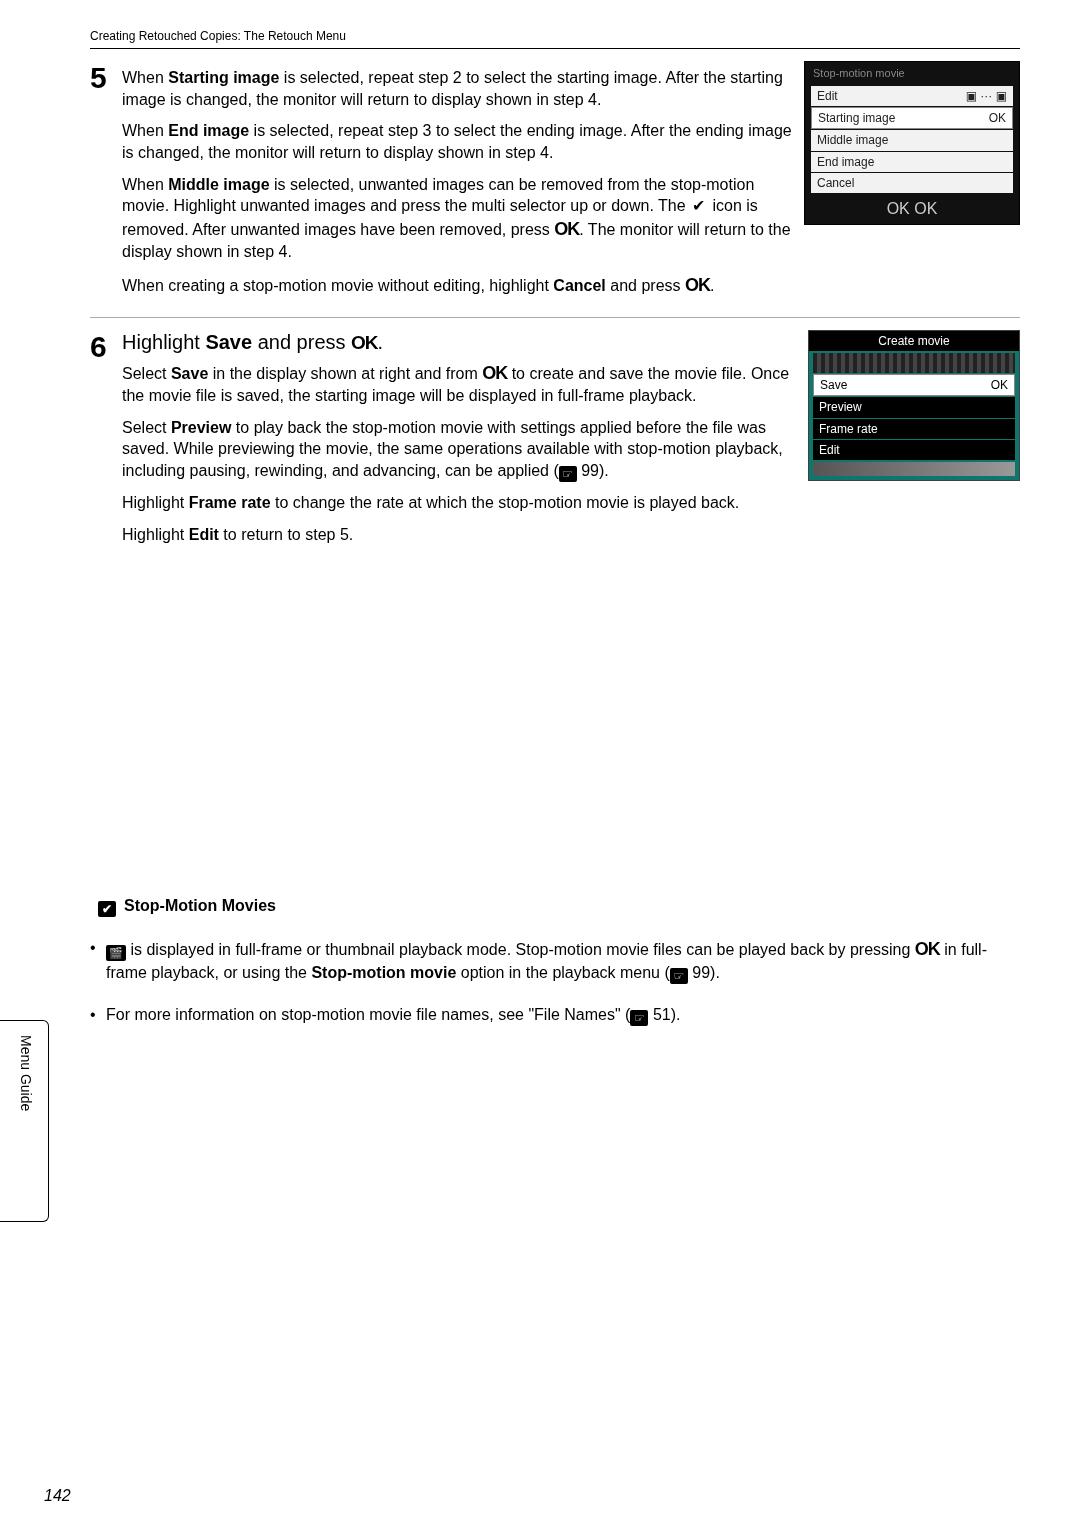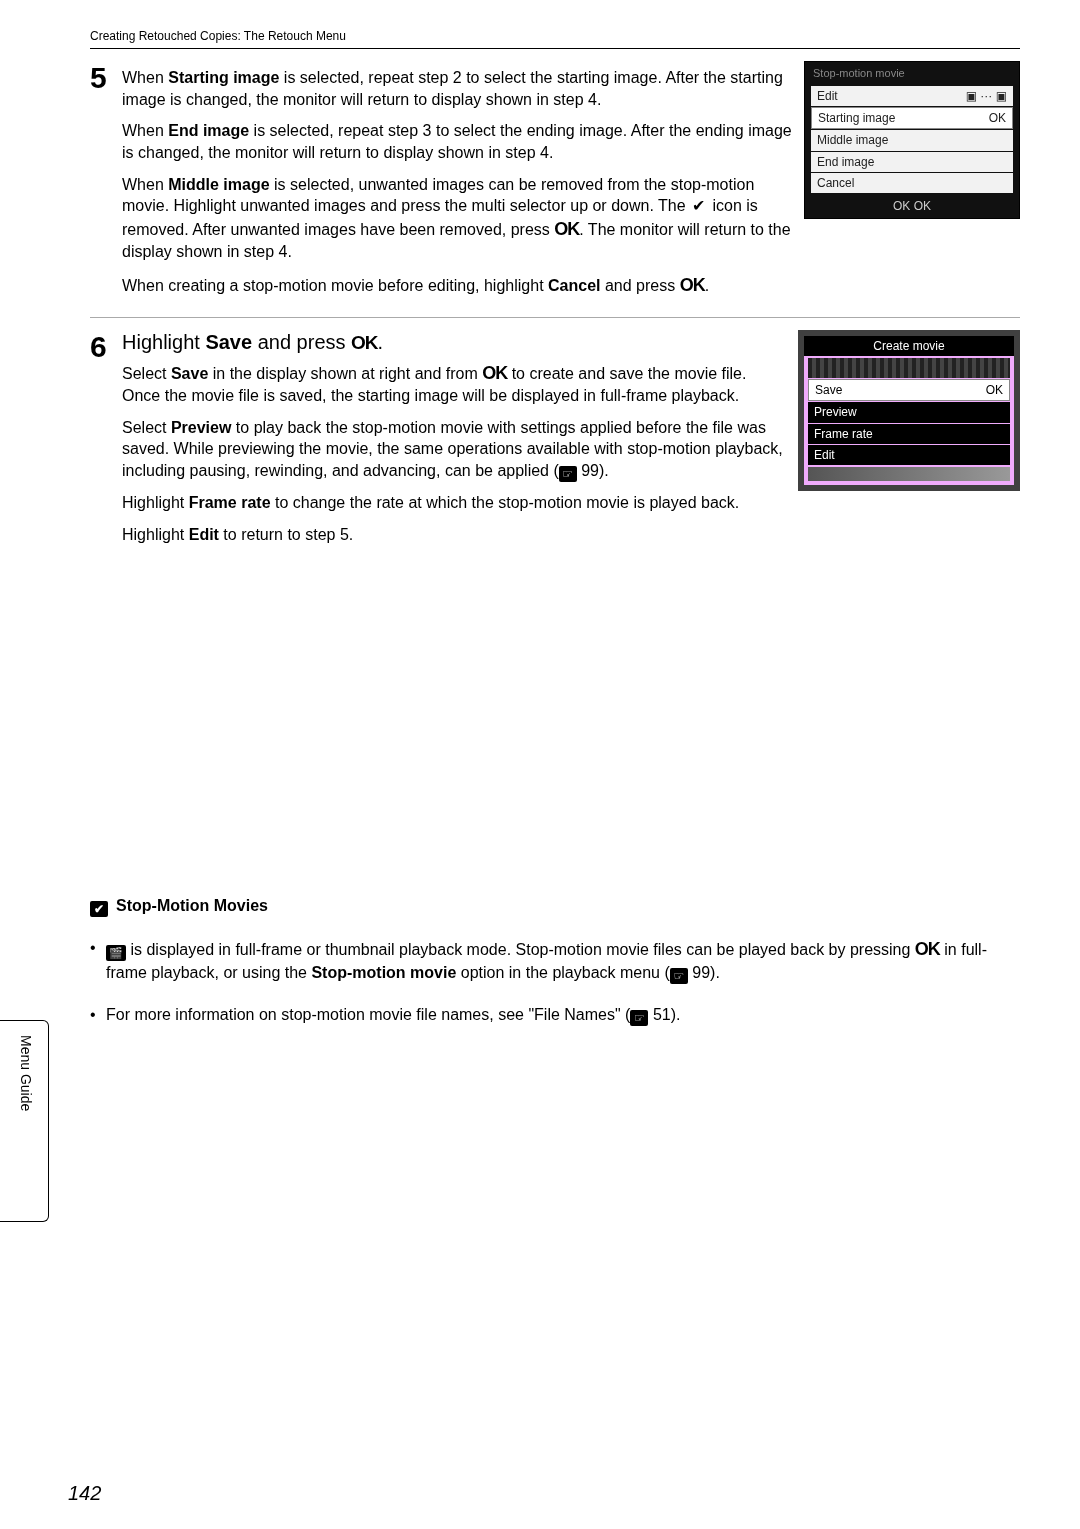--- a/index.html
+++ b/index.html
@@ -84,29 +84,29 @@
     display: flex;
     justify-content: space-between;
   }
   .camera-lcd .lcd-row.hl {
     background: #fff;
     border: 1px solid #888;
   }
   .camera-lcd .lcd-foot {
     text-align: center;
     color: #ccc;
-    font-size: 12px;
+    font-size: 16px;
     padding-top: 4px;
   }
   .camera-lcd2 {
     width: 210px;
-    background: #f0abfc;
-    color: #fff;
-    font-size: 12px;
-    border: 6px solid #404040;
+    background: #0f766e;
+    color: #fff;
+    font-size: 12px;
+    border: 1px solid #404040;
   }
   .camera-lcd2 .title-bar {
     background: #000;
     color: #fff;
     padding: 2px 0;
     text-align: center;
     font-size: 12px;
   }
   .camera-lcd2 .film {
     height: 20px;
@@ -185,21 +185,21 @@
     writing-mode: vertical-rl;
     font-size: 14px;
     padding: 14px 16px;
   }
   .note-section {
     margin-top: 340px;
   }
   .note-head {
     font-weight: bold;
     font-size: 16px;
-    margin: 8px 0 4px 0;
+    margin: 8px 0 4px 8px;
   }
   .note-head .check-icon, .note-head .pencil-icon {
     margin-right: 8px;
   }
   .bullets {
     list-style: none;
     padding: 0;
     margin: 4px 0 0 0;
   }
   .bullets li {
@@ -208,24 +208,24 @@
     margin: 20px 0;
   }
   .bullets li::before {
     content: "•";
     position: absolute;
     left: 0;
     top: 0;
   }
   .page-num {
     position: absolute;
-    left: 68px;
+    left: 44px;
     bottom: 22px;
     font-style: italic;
-    font-size: 20px;
+    font-size: 16px;
   }
   b { font-weight: bold; }
 </style>
 </head>
 <body>
 
 <div class="page">
   <div class="running-head">Creating Retouched Copies: The Retouch Menu</div>
   <hr class="rule">
 
@@ -253,21 +253,21 @@
             <span>Cancel</span>
           </div>
         <div class="lcd-foot">OK OK</div>
       </div>
 
 
       <div class="step-text">
         <p><span>When </span><b>Starting image</b><span> is selected, repeat step 2 to select the starting image. After the starting image is changed, the monitor will return to display shown in step 4.</span></p>
         <p><span>When </span><b>End image</b><span> is selected, repeat step 3 to select the ending image. After the ending image is changed, the monitor will return to display shown in step 4.</span></p>
         <p><span>When </span><b>Middle image</b><span> is selected, unwanted images can be removed from the stop-motion movie. Highlight unwanted images and press the multi selector up or down. The </span><span class="down-check"></span><span> icon is removed. After unwanted images have been removed, press </span><span class="ok-inline">OK</span><span>. The monitor will return to the display shown in step 4.</span></p>
-        <p><span>When creating a stop-motion movie before editing, highlight </span><b>Cancel</b><span> and press </span><span class="ok-inline">OK</span><span>.</span></p>
+        <p><span>When creating a stop-motion movie without editing, highlight </span><b>Cancel</b><span> and press </span><span class="ok-inline">OK</span><span>.</span></p>
       </div>
     </div>
   </div>
 
   <hr class="thin">
 
   <div class="step">
     <div class="step-num">6</div>
     <div class="step-body">
       <div class="float-right camera-lcd2">

